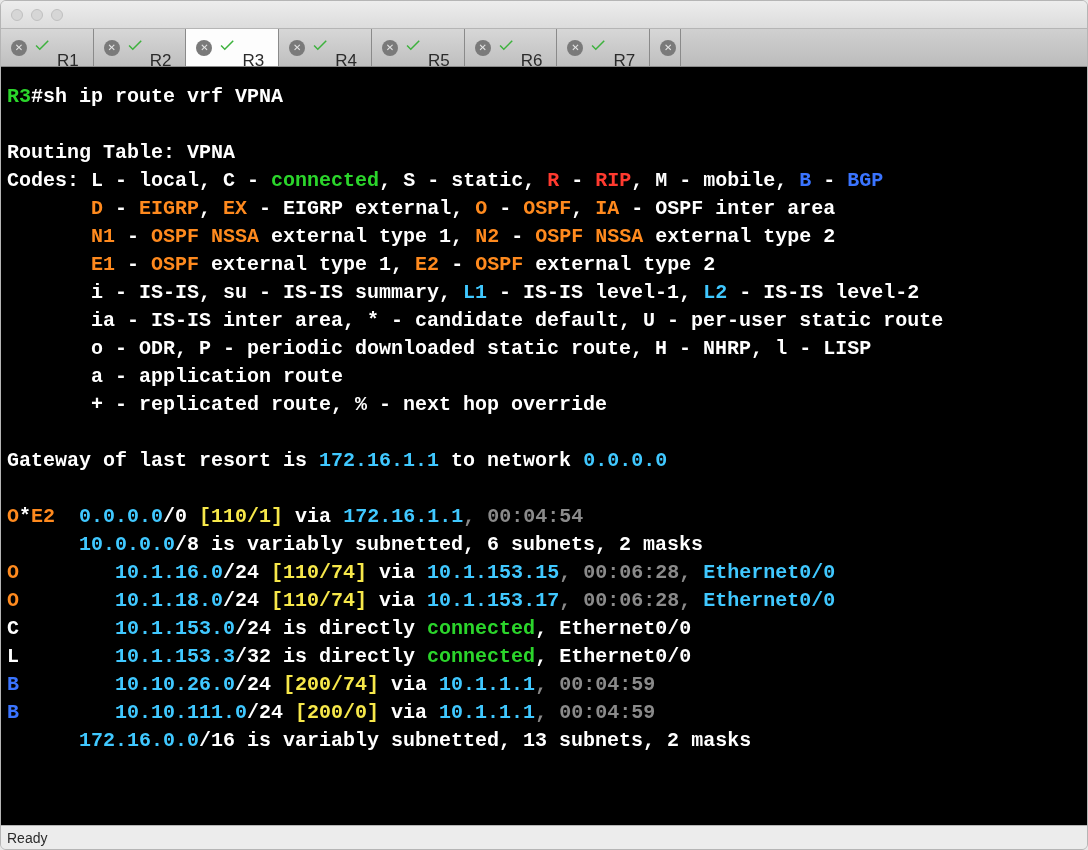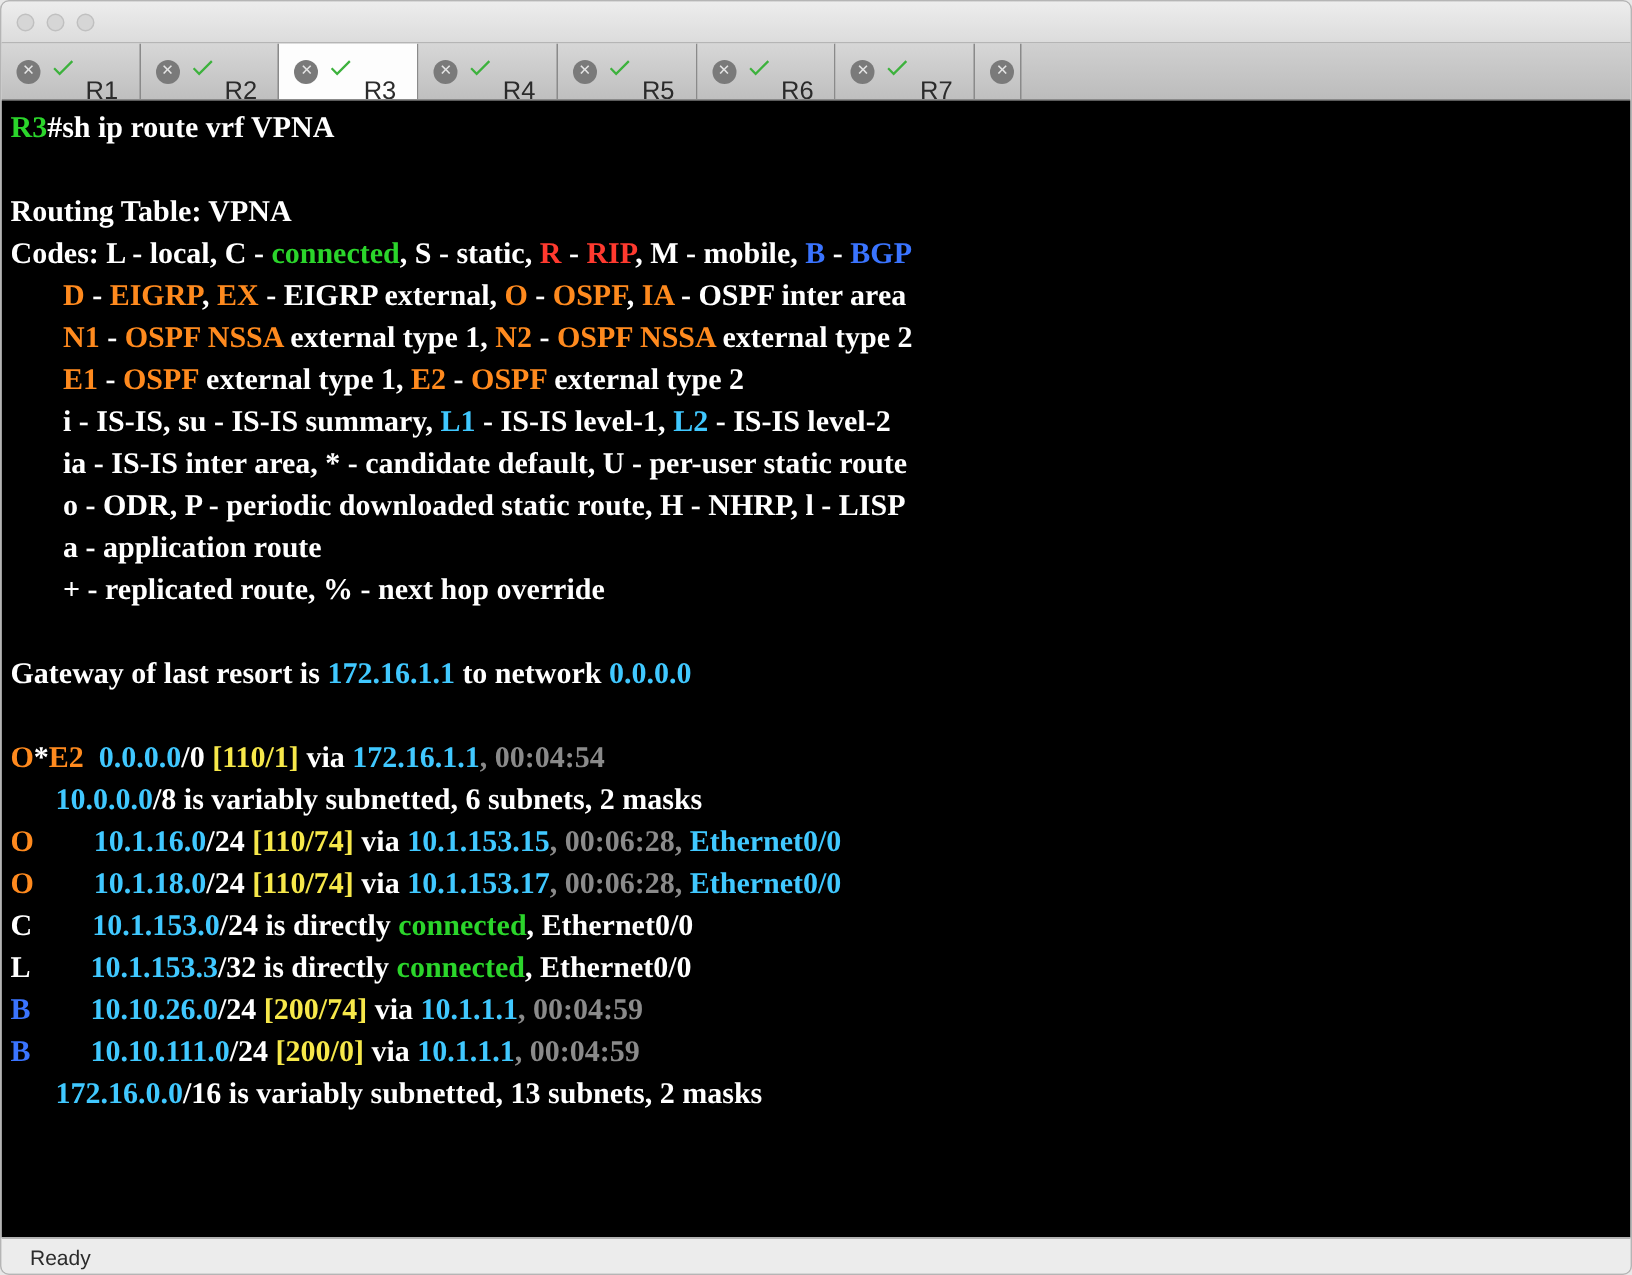--- a/index.html
+++ b/index.html
@@ -58,45 +58,45 @@
   .tab .close::before {
     content: "✕"; color: #e5e5e5; font-size: 10px; line-height: 1;
   }
   .tab .check svg { width: 18px; height: 18px; }
   .tab-label { white-space: nowrap; margin-top: 26px; }
   .tab.partial { padding-right: 4px; }
   .terminal {
     flex: 1;
     background: #000;
     color: #fff;
-    font-family: Liberation Serif, serif;
+    font-family: Liberation Mono, monospace;
     font-size: 20px;
     line-height: 28px;
-    padding: 4px 6px;
+    padding: 16px 6px;
     white-space: pre;
     overflow: hidden;
   }
   .c-green { color: #2bd52b; }
   .c-orange { color: #ff8a1e; }
   .c-red { color: #ff3a2f; }
   .c-blue { color: #3a74ff; }
   .c-cyan { color: #40c8ff; }
   .c-yellow { color: #f7e84a; }
   .c-gray { color: #8a8a8a; }
   .c-white { color: #ffffff; }
   .b { font-weight: bold; }
   .statusbar {
     height: 24px;
     background: #ececec;
     border-top: 1px solid #b5b5b5;
     font-size: 14px;
     color: #2b2b2b;
     display: flex;
     align-items: center;
-    padding-left: 19px;
+    padding-left: 6px;
   }
 </style>
 </head>
 <body>
 
 <div class="titlebar">
   <div class="traffic"></div>
   <div class="traffic"></div>
   <div class="traffic"></div>
 </div>

